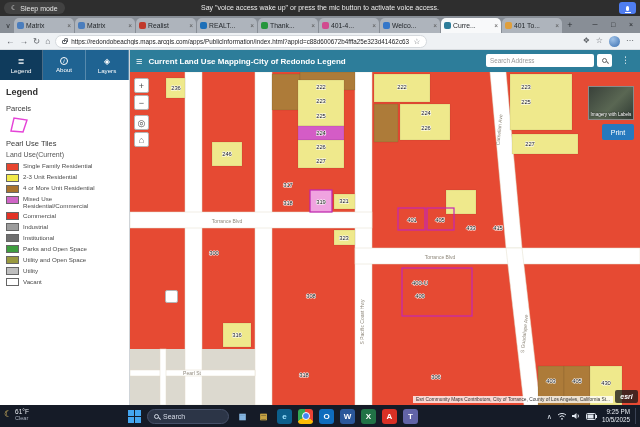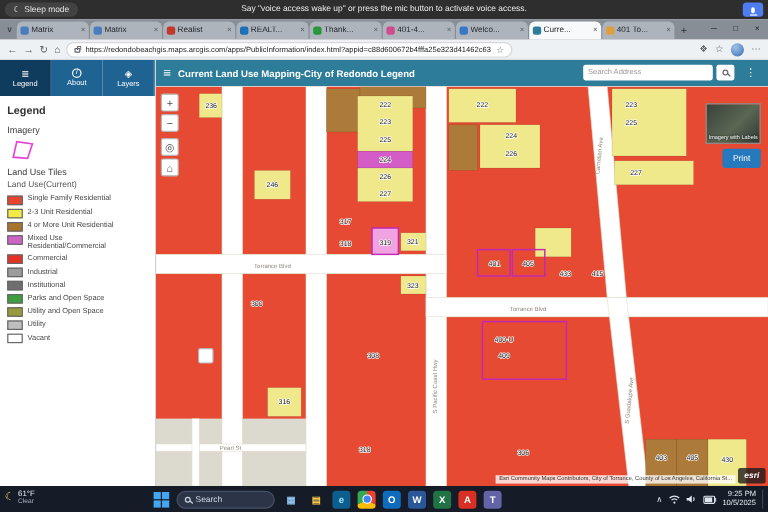--- a/index.html
+++ b/index.html
@@ -204,25 +204,25 @@
             <span class="pticon pticon-about_tab">i</span>
             <span class="ptlabel">About</span>
           </div>
           <div class="ptab">
             <span class="pticon pticon-layers_tab">◈</span>
             <span class="ptlabel">Layers</span>
           </div>
         </div>
       <div class="legendpanel">
         <div class="ltitle">Legend</div>
-        <div class="lsub">Imagery</div>
+        <div class="lsub">Parcels</div>
         <svg class="parcelpoly" width="22" height="17" viewBox="0 0 22 17">
           <polygon points="3,15 6,2 19,4 15,16" fill="none" stroke="#e543d7" stroke-width="1.4"></polygon>
         </svg>
-        <div class="lsub">Land Use Tiles</div>
+        <div class="lsub">Pearl Use Tiles</div>
         <div class="lsub2">Land Use(Current)</div>
         <div>
             <div class="litem">
               <span class="sw" style="background: rgb(232, 69, 47);"></span>
               <span class="ltext">Single Family Residential</span>
             </div>
             <div class="litem">
               <span class="sw" style="background: rgb(242, 234, 73);"></span>
               <span class="ltext">2-3 Unit Residential</span>
             </div>

